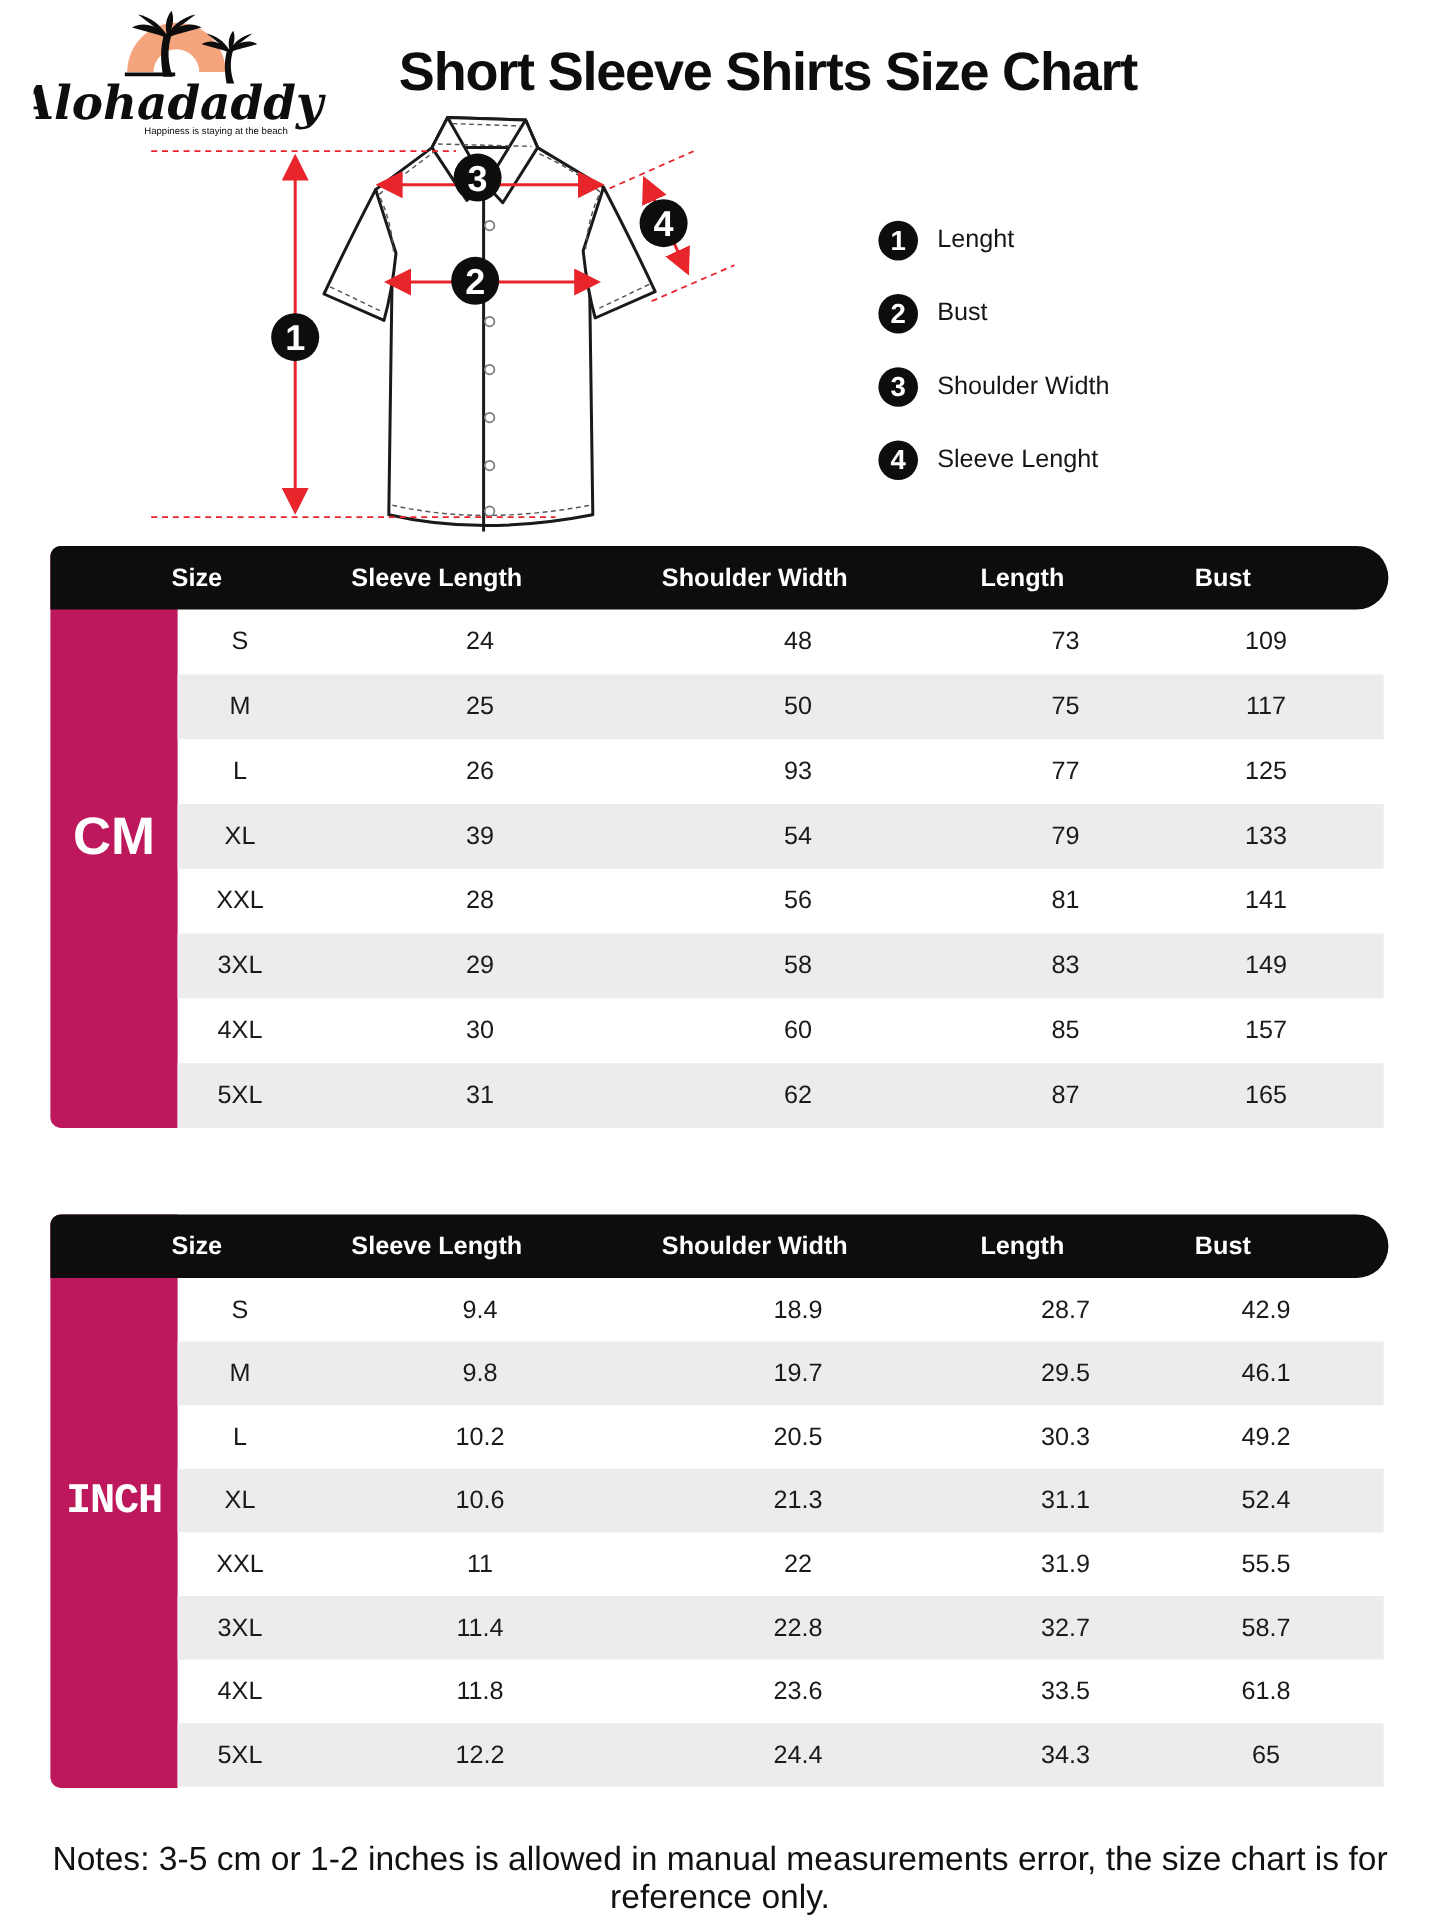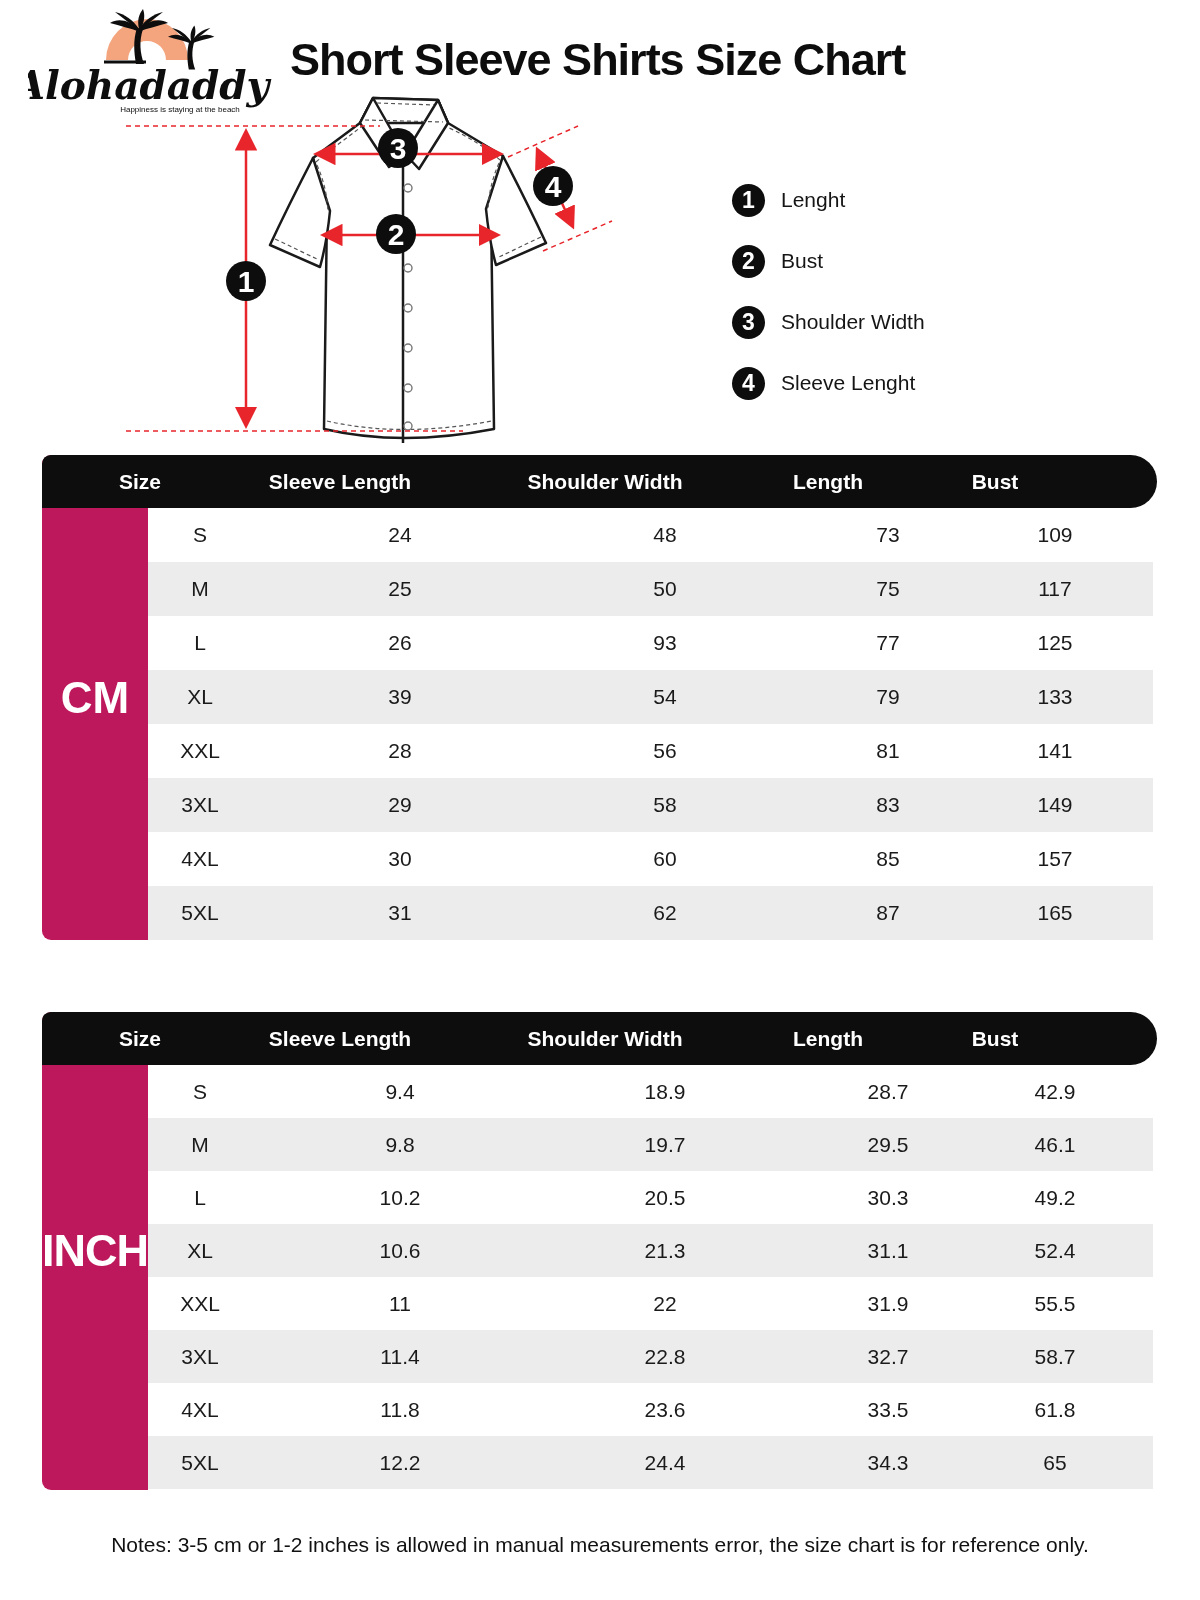--- a/index.html
+++ b/index.html
@@ -1,21 +1,21 @@
 <!DOCTYPE html>
 <html><head>
 <meta charset="utf-8">
 <style>
   html,body{margin:0;padding:0;background:#fff;}
   body{width:1200px;height:1600px;position:relative;overflow:hidden;
        font-family:"Liberation Sans", sans-serif;color:#111;}
 
   
   .logo{position:absolute;left:28px;top:6px;width:244px;height:112px;}
-  .page-title{position:absolute;left:290px;top:34px;width:700px;
+  .page-title{position:absolute;left:290px;top:34px;width:700px;text-align:center;
               font-size:45px;font-weight:bold;letter-spacing:-1px;color:#0d0d0d;}
 
   
   .diagram{position:absolute;left:118px;top:93px;width:524px;height:372px;}
 
   
   .legend{position:absolute;left:732px;top:181px;}
   .legend-item{display:flex;align-items:center;height:38px;margin-bottom:23px;}
   .legend-badge{width:33px;height:33px;border-radius:50%;background:#0d0d0d;color:#fff;
                 display:flex;align-items:center;justify-content:center;
@@ -23,35 +23,35 @@
   .legend-label{margin-left:16px;font-size:21px;color:#151515;}
 
   
   .size-table{position:absolute;left:42px;width:1115px;}
   #table-cm{top:455px;height:485px;}
   #table-inch{top:1012px;height:478px;}
   .side-label{position:absolute;left:0;top:0;bottom:0;width:106px;background:#be185d;
               border-radius:9px 0 0 9px;display:flex;align-items:center;justify-content:center;
               color:#fff;font-weight:bold;}
   #table-cm .side-label{font-size:44px;}
-  #table-inch .side-label{font-size:45px;letter-spacing:-1px;}
+  #table-inch .side-label{font-size:35px;letter-spacing:-1px;font-family:Liberation Mono, monospace;}
   .header-bar{position:absolute;left:0;right:0;top:0;height:53px;background:#0d0d0d;
               border-radius:9px 27px 27px 0;display:grid;
-              grid-template-columns:104px 296px 234px 212px 122px;padding-left:46px;
+              grid-template-columns:104px 296px 234px 212px 122px;padding-left:70px;
               align-items:center;text-align:center;color:#fff;font-weight:bold;font-size:21px;}
   .rows{position:absolute;left:106px;top:53px;right:4px;}
   .row{display:grid;grid-template-columns:104px 296px 234px 212px 122px;
        align-items:center;text-align:center;font-size:21px;color:#1a1a1a;}
   #table-cm .row{height:54px;}
   #table-inch .row{height:53px;}
   .row:nth-child(even){background:#ececec;}
 
   
   .notes{position:absolute;left:0;right:0;top:1533px;text-align:center;
-         font-size:21px;color:#111;}
+         font-size:28px;color:#111;}
 </style>
 </head>
 <body>
 
 <svg class="logo" viewBox="0 0 244 112">
   <g>
     <path d="M78,54 A41,41 0 0 1 160,54 L138,54 A19,19 0 0 0 100,54 Z" fill="#f4a57e"></path>
     <path d="M76,56 L118,56" stroke="#0d0d0d" stroke-width="3"></path>
   </g>
   <g fill="#0d0d0d">

